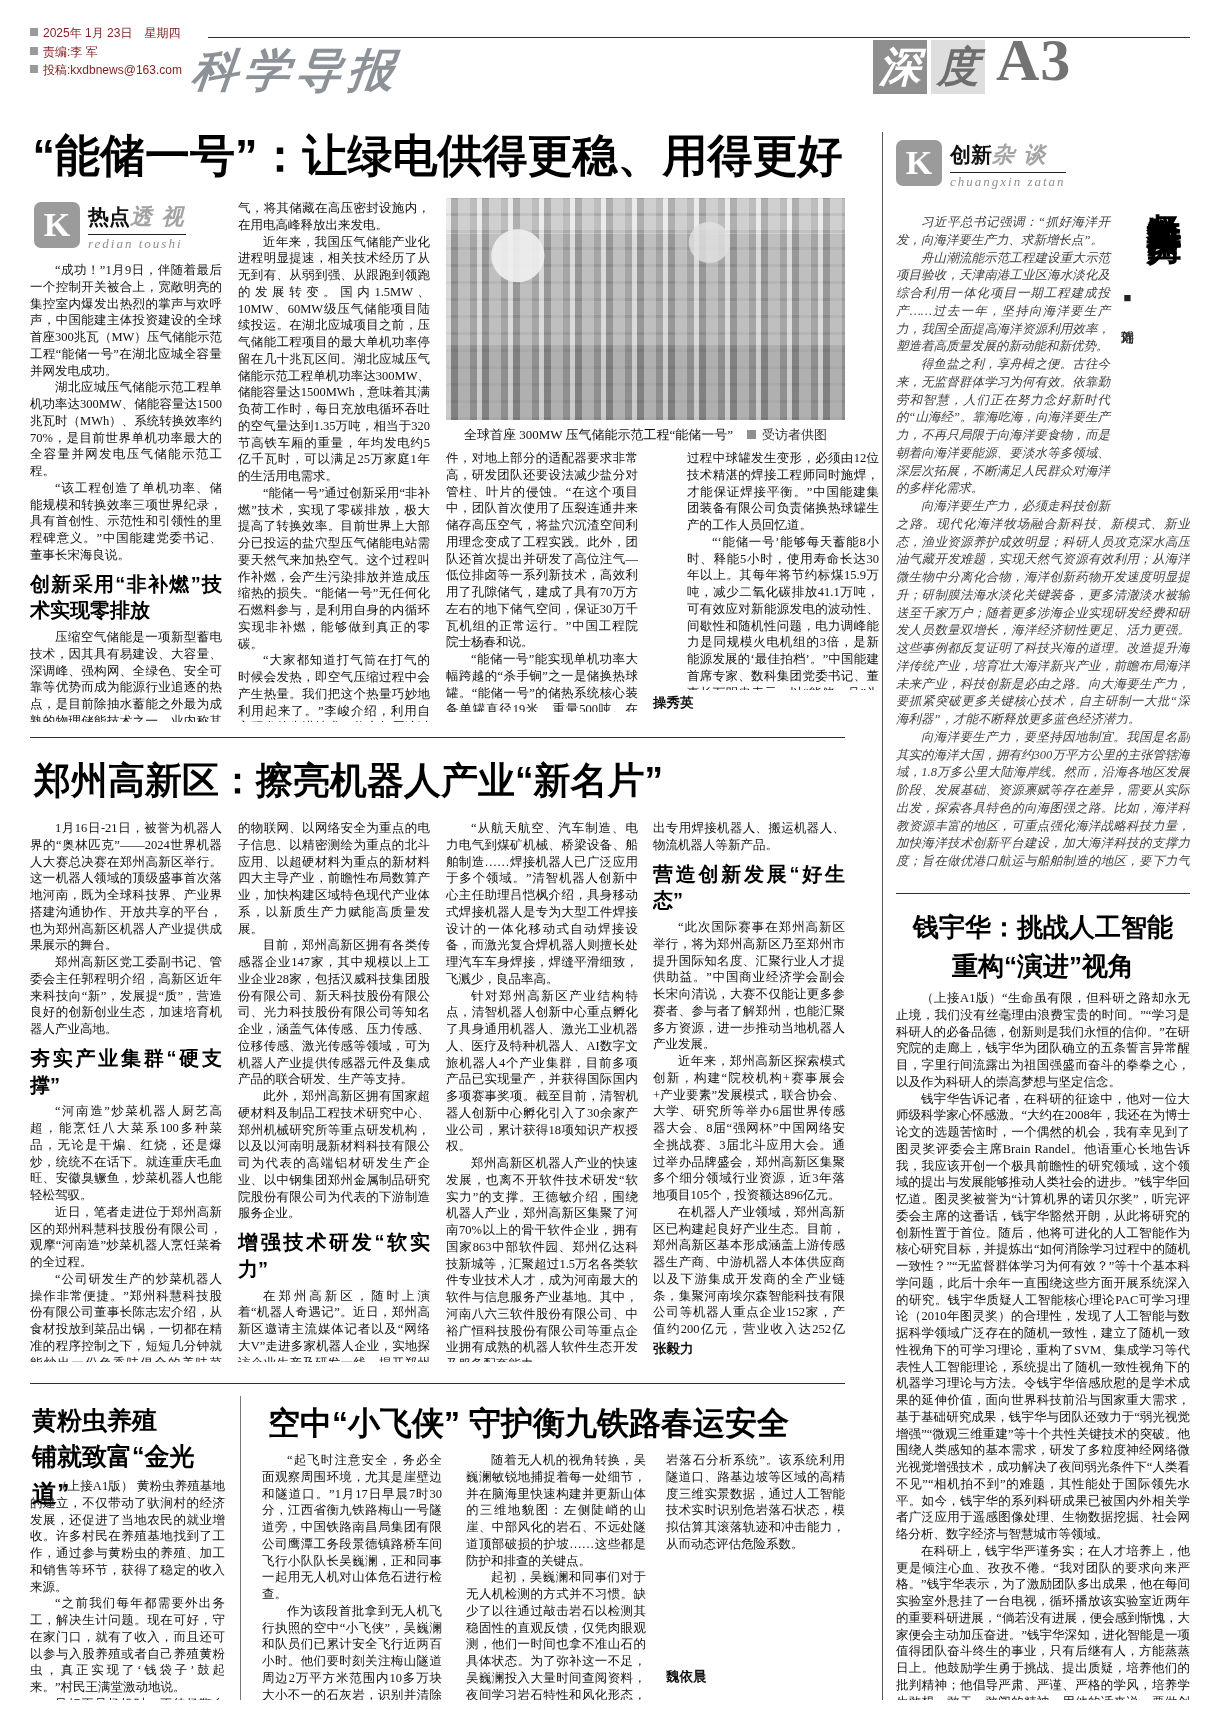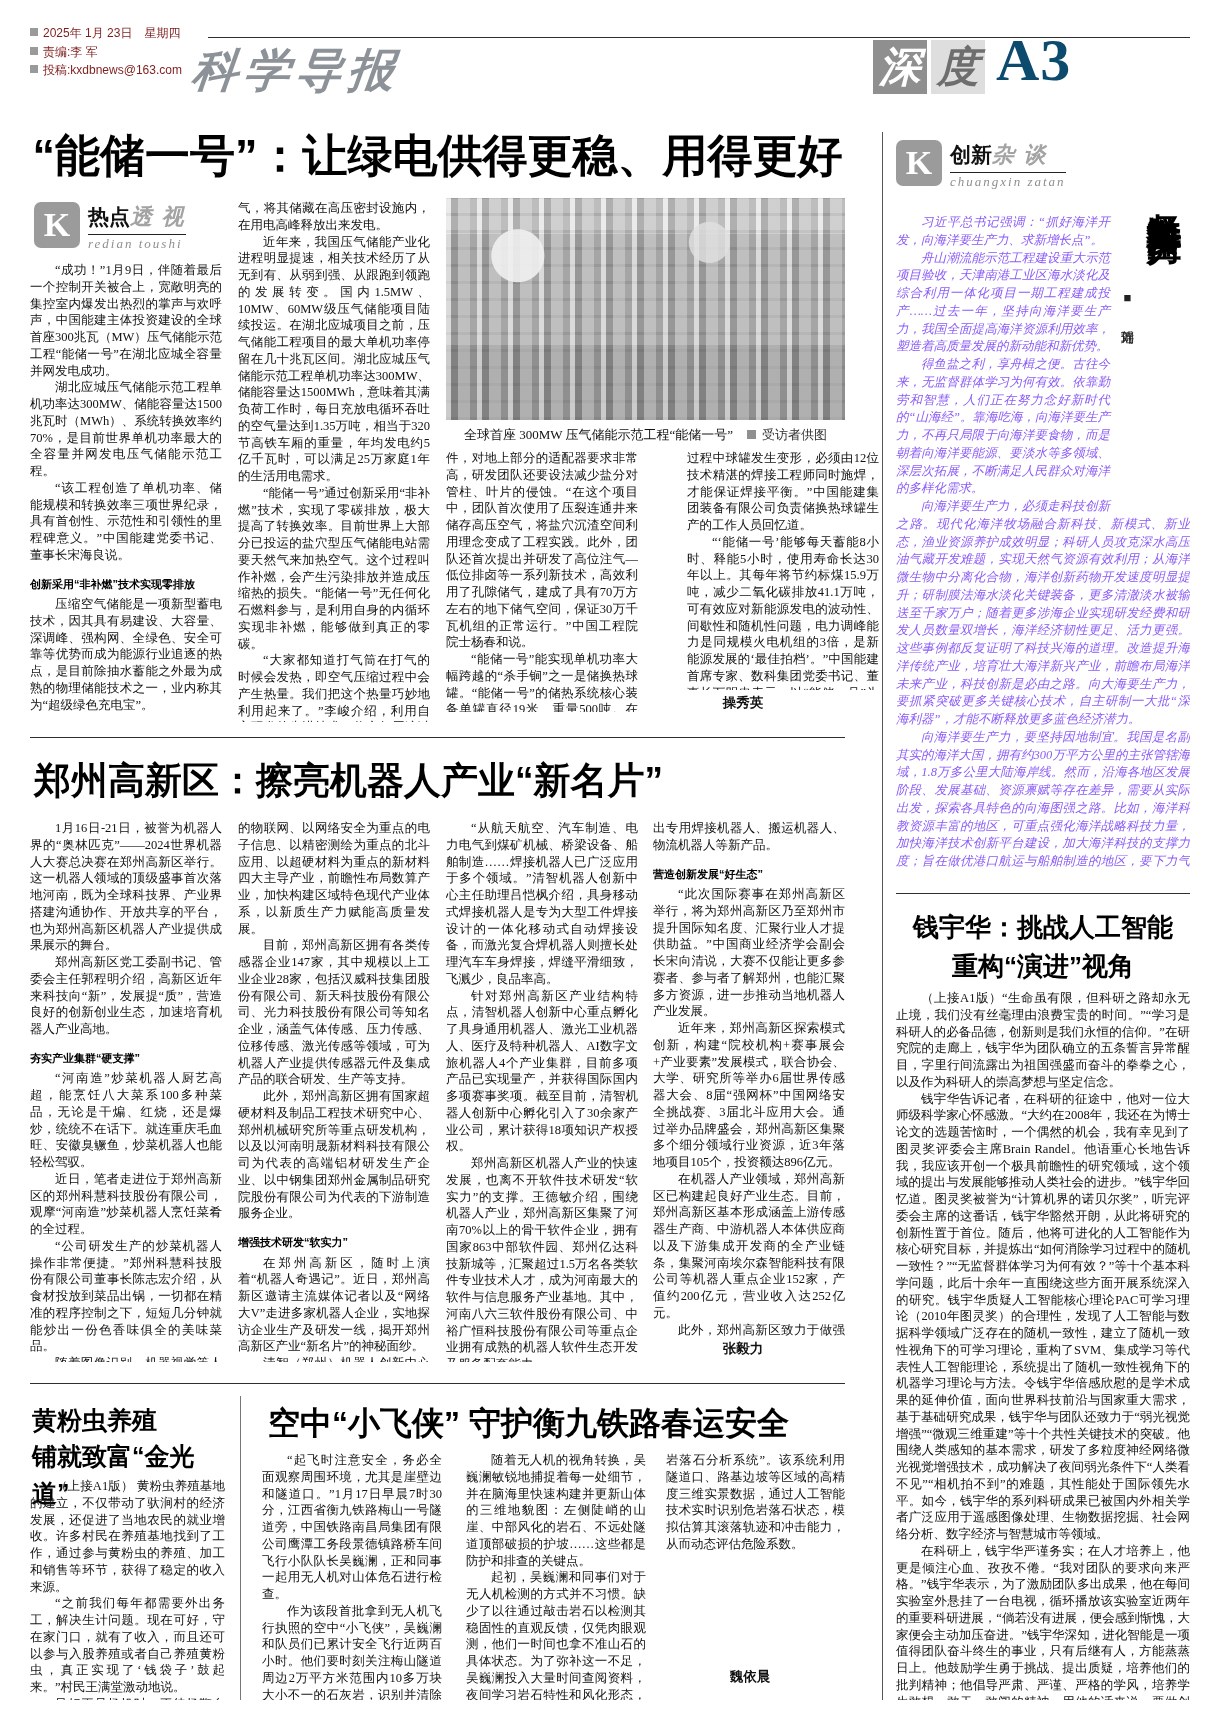--- a/index.html
+++ b/index.html
@@ -9,21 +9,21 @@
   
   .meta{font-family:"Liberation Sans",sans-serif;font-size:12px;color:#7f1d1d;line-height:1.55;}
   .meta .row{white-space:nowrap;}
   .sq{display:inline-block;width:8px;height:8px;background:#9a9a9a;margin-right:5px;vertical-align:1px;}
   .masthead{font-style:italic;font-weight:bold;color:#8d9298;font-size:46px;letter-spacing:6px;transform:skewX(-6deg);}
   .rule{background:#2f2f2f;}
   .secbox{width:54px;height:54px;display:flex;align-items:center;justify-content:center;
           font-size:42px;font-style:italic;font-weight:bold;font-family:"DejaVu Serif",serif;}
   .secbox.b1{background:#8f8f8f;color:#fff;}
   .secbox.b2{background:#dedede;color:#6e6e6e;}
-  .pageno{font-family:"Liberation Serif",serif;font-weight:bold;font-size:60px;color:#0c4a6e;letter-spacing:1px;}
+  .pageno{font-family:"Liberation Serif",serif;font-weight:bold;font-size:60px;color:#737373;letter-spacing:1px;}
   
   .klogo{width:46px;height:46px;border-radius:7px;background:#9b9b9b;color:#fff;display:flex;align-items:center;justify-content:center;
          font-family:"Liberation Serif",serif;font-weight:bold;font-size:34px;}
   .logo-wrap{display:flex;align-items:flex-start;gap:8px;}
   .logo-title{border-bottom:1.5px solid #222;padding-bottom:2px;white-space:nowrap;}
   .logo-bold{font-family:"Liberation Sans",sans-serif;font-weight:900;font-size:21px;color:#111;text-align:right;}
   .logo-script{font-style:italic;font-weight:bold;font-size:22px;color:#a3a3a3;letter-spacing:2px;}
   .logo-pinyin{font-style:italic;color:#8e8e8e;font-size:13px;letter-spacing:2px;margin-top:1px;}
   
   .hl{font-family:"Liberation Sans",sans-serif;font-weight:900;color:#000;}
@@ -32,23 +32,23 @@
   .hl-kong{font-size:32px;white-space:nowrap;}
   .hl-huang{font-size:25px;line-height:1.45;}
   .hl-qian{font-size:26px;text-align:center;line-height:1.5;}
   .vtitle{writing-mode:vertical-rl;text-orientation:upright;font-family:"Liberation Sans",sans-serif;
           font-weight:900;font-size:35px;letter-spacing:2px;color:#000;}
   .vbyline{writing-mode:vertical-rl;text-orientation:upright;font-size:13px;font-family:"Liberation Sans",sans-serif;color:#222;}
   
   .flow{font-size:12.5px;line-height:1.34;text-align:justify;overflow:hidden;}
   .flow p{margin:0;text-indent:2em;}
   .flow p.cont{text-indent:0;}
-  .flow h3{font-family:"Liberation Sans",sans-serif;font-size:11px;margin:13px 0 5px;text-indent:0;color:#000;}
-  .flow.kai{font-style:italic;line-height:1.42;color:#8b5cf6;}
-  .byline{font-family:Liberation Mono, monospace;font-weight:bold;font-size:13.5px;text-align:center;}
+  .flow h3{font-family:"Liberation Sans",sans-serif;font-size:20px;margin:7px 0 5px;text-indent:0;color:#000;}
+  .flow.kai{font-style:italic;line-height:1.42;color:#404040;}
+  .byline{font-family:Liberation Mono, monospace;font-weight:bold;font-size:13.5px;text-align:left;}
   
   .photo{background-color:#b4b4b4;
     background-image:
       radial-gradient(circle at 18% 26%, rgba(240,240,240,.9) 0 26px, rgba(240,240,240,0) 27px),
       radial-gradient(circle at 66% 20%, rgba(225,225,225,.8) 0 20px, rgba(225,225,225,0) 21px),
       repeating-linear-gradient(90deg, rgba(255,255,255,.55) 0 5px, rgba(110,110,110,.35) 5px 12px, rgba(205,205,205,.55) 12px 24px, rgba(150,150,150,.35) 24px 31px),
       repeating-linear-gradient(0deg, rgba(80,80,80,.22) 0 3px, rgba(0,0,0,0) 3px 17px),
       linear-gradient(180deg,#d2d2d2 0 16%,#aeaeae 16% 66%,#8c8c8c 66% 100%);}
   .caption{font-size:13px;text-align:center;white-space:nowrap;}
   .caption .credit{color:#333;}

